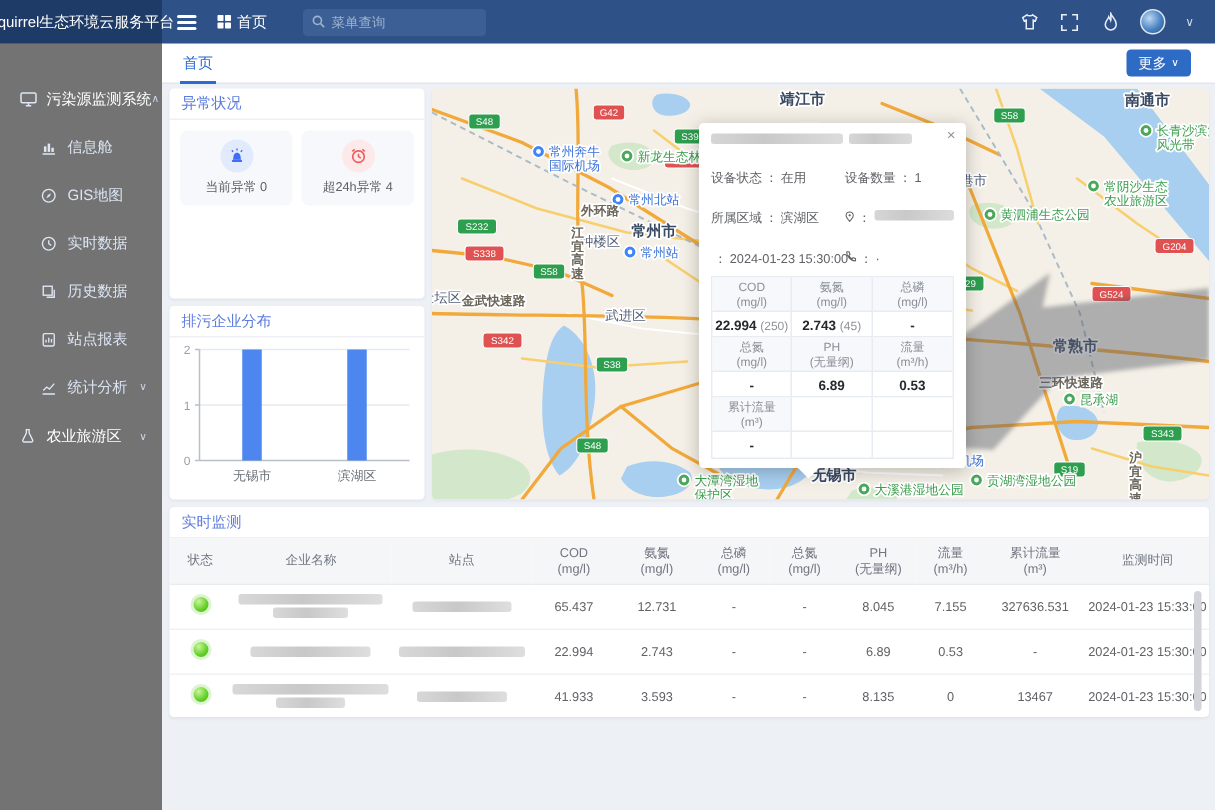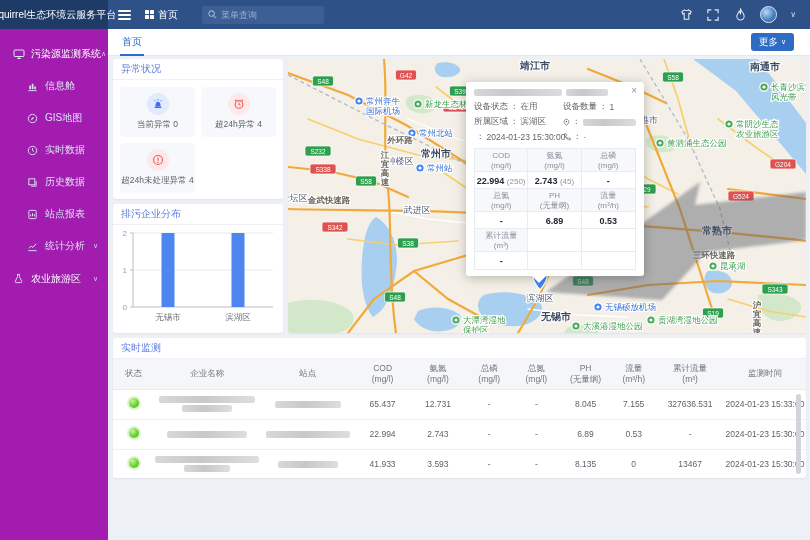--- a/index.html
+++ b/index.html
@@ -17,21 +17,21 @@
   .grid-ic i { width:4px; height:4px; background:#fff; border-radius:0.5px;}
   .searchbox { margin-left:24px; width:122px; height:18px; background:#3c5f96; border-radius:3px; display:flex; align-items:center; padding:0 6px; gap:4px;}
   .searchbox input { background:transparent; border:none; outline:none; color:#c6d2e6; font-size:9px; width:90px;}
   .searchbox input::placeholder { color:#9fb2cf;}
   .tb-right { margin-left:auto; display:flex; align-items:center; gap:13px; padding-right:14px;}
   .tb-ic { width:14px; height:14px; display:flex; align-items:center; justify-content:center; cursor:pointer;}
   .avatar { width:17px; height:17px; border-radius:50%; background:radial-gradient(circle at 35% 35%, #bcd8f2, #4a84c4 55%, #27507f); border:1.5px solid #dfe8f3; cursor:pointer;}
   .tb-chev { color:#cfd9ea; font-size:8px; cursor:pointer;}
 
   
-  .sidebar { position:absolute; top:29px; left:0; width:108px; height:511px; background:#a21caf; z-index:50; padding-top:8px;}
+  .sidebar { position:absolute; top:29px; left:0; width:108px; height:511px; background:#737373; z-index:50; padding-top:20px;}
   .m-group { display:flex; align-items:center; height:33px; padding:0 10px 0 12px; color:#fff; font-size:10px; cursor:pointer; white-space:nowrap;}
   .m-group .chev { margin-left:auto; font-size:7px; color:#c9d6ec;}
   .m-item { display:flex; align-items:center; height:32px; padding-left:26px; padding-right:10px; color:#dbe4f3; font-size:10px; cursor:pointer; white-space:nowrap;}
   .m-item .chev { margin-left:auto; font-size:7px; color:#c9d6ec;}
   .mi-ic { width:13px; height:13px; margin-right:6px; flex:none; display:flex; align-items:center; justify-content:center;}
 
   
   .tabbar { position:absolute; top:29px; left:108px; width:702px; height:27px; background:#fff; border-bottom:1px solid #e2e6ee; display:flex; align-items:center; z-index:40;}
   .tab { margin-left:12px; color:#2d6bd2; font-size:10px; padding:6px 2px 5px; border-bottom:2px solid #2d6bd2; cursor:pointer;}
   .more-btn { margin-left:auto; margin-right:16px; background:#2e6bc5; color:#fff; font-size:9.5px; border:none; border-radius:3px; height:18px; padding:0 8px; display:flex; align-items:center; gap:3px; cursor:pointer;}
@@ -55,21 +55,21 @@
   
   .map { position:relative; flex:1; border-radius:3px; overflow:hidden; background:#f3efe6; box-shadow:0 1px 2px rgba(30,50,90,.06);}
   .map svg.base { position:absolute; inset:0;}
   .arrow-svg { position:absolute; inset:0; filter:blur(1.5px); pointer-events:none;}
   .popup { position:absolute; left:178px; top:23px; width:178px; background:#fff; border-radius:3px; box-shadow:0 2px 12px rgba(0,0,0,.25); padding:7px 8px 6px; z-index:20;}
   .popup .tail { position:absolute; left:66px; bottom:-7px; width:0; height:0; border-left:7px solid transparent; border-right:7px solid transparent; border-top:7px solid #fff;}
   .pp-close { position:absolute; top:4px; right:7px; color:#909399; font-size:10px; cursor:pointer; line-height:1;}
   .pp-title { display:flex; gap:4px; margin-bottom:5px;}
   .blur { display:inline-block; height:7px; border-radius:2px; background:linear-gradient(90deg,#d6d6d6,#c9c9c9 40%,#dcdcdc); }
   .pp-info { display:grid; grid-template-columns:55% 45%; row-gap:3px; font-size:8.5px; color:#606266; margin-bottom:5px;}
-  .pp-info .cell{ display:flex; align-items:center; gap:2px; white-space:nowrap;}
+  .pp-info .cell{ display:flex; gap:2px; white-space:nowrap;margin-top:12px;}
   .pp-grid { display:grid; grid-template-columns:1fr 1fr 1fr; border:1px solid #e7ebf2;}
   .pp-grid .cell { border-right:1px solid #e7ebf2; border-bottom:1px solid #e7ebf2; text-align:center;}
   .pp-grid .cell:nth-child(3n){ border-right:none;}
   .pp-name { background:#f7f8fb; font-size:8px; color:#8a9099; padding:2px 1px; line-height:1.25; height:23px;}
   .pp-val { font-size:9px; color:#26292e; font-weight:bold; padding:4px 1px; height:17px;}
   .pp-val .ex { font-weight:normal; color:#909399; font-size:8px;}
   .pp-grid .last-row { border-bottom:none;}
 
   
   .tablep { margin-top:5px; height:140px; position:relative;}
@@ -236,30 +236,20 @@
               </div>
               <div class="card">
                 <span class="c-ic red">
                   <svg width="12" height="12" viewBox="0 0 14 14">
                     <circle cx="7" cy="7.5" r="4.5" fill="none" stroke="#ef5b5b" stroke-width="1.3"></circle>
                     <path d="M7 5.2 V7.5 L8.8 8.6" stroke="#ef5b5b" stroke-width="1.2" fill="none"></path>
                     <path d="M2.2 3.4 L4 1.8 M11.8 3.4 L10 1.8" stroke="#ef5b5b" stroke-width="1.3"></path>
                   </svg>
                 </span>
                 <span class="lb">超24h异常 4</span>
-              </div>
-              <div class="card">
-                <span class="c-ic red">
-                  <svg width="12" height="12" viewBox="0 0 14 14">
-                    <circle cx="7" cy="7" r="5.2" fill="none" stroke="#ef5b5b" stroke-width="1.3"></circle>
-                    <path d="M7 4 V7.8" stroke="#ef5b5b" stroke-width="1.4"></path>
-                    <circle cx="7" cy="9.8" r="0.9" fill="#ef5b5b"></circle>
-                  </svg>
-                </span>
-                <span class="lb">超24h未处理异常 4</span>
               </div>
             </div>
         </section>
         <section class="panel chartp">
           <div class="p-title">排污企业分布</div>
           <svg id="barchart" width="168" height="104" viewBox="0 0 168 104">
               <line x1="20" y1="82" x2="160" y2="82" stroke="#b9bec7" stroke-width="1"></line>
               <line x1="17" y1="82" x2="20" y2="82" stroke="#b9bec7"></line>
               <text x="14" y="85" text-anchor="end" fill="#98a0ab" font-size="8">0</text>
               <line x1="20" y1="45" x2="160" y2="45" stroke="#e8eaef" stroke-width="1"></line>

